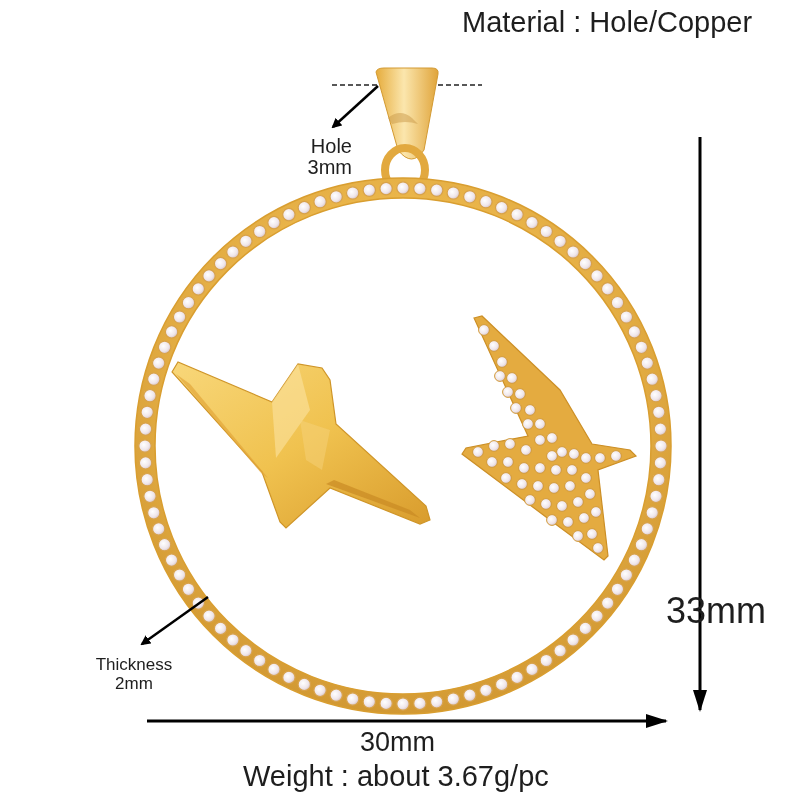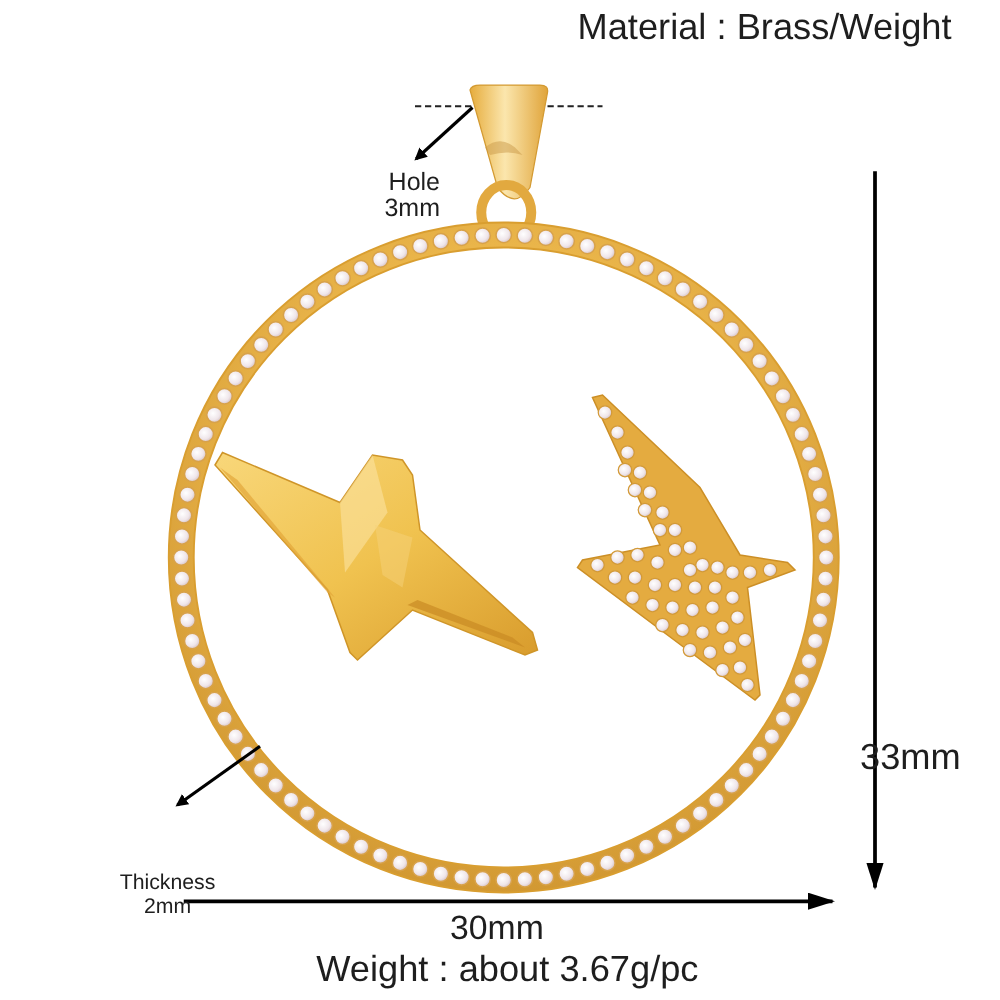--- a/index.html
+++ b/index.html
@@ -1,23 +1,23 @@
 <!DOCTYPE html>
 <html><head>
 <meta charset="utf-8">
 <style>
   html, body { margin: 0; padding: 0; background: #ffffff; }
   body { width: 800px; height: 800px; position: relative; overflow: hidden; font-family: "Liberation Sans", sans-serif; color: #222; }
   .txt { position: absolute; white-space: nowrap; color: #1e1e1e; }
   #material { left: 462px; top: 6px; font-size: 29px; }
   #hole { left: 294px; top: 136px; font-size: 20px; line-height: 21px; text-align: right; width: 58px; }
-  #thickness { left: 84px; top: 655px; font-size: 17px; line-height: 19px; text-align: center; width: 100px; margin-top: 41px; }
+  #thickness { left: 84px; top: 655px; font-size: 17px; line-height: 19px; text-align: center; width: 100px; }
   #width-label { left: 360px; top: 727px; font-size: 27px; width: 110px; text-align: left; }
-  #height-label { left: 688px; top: 590px; font-size: 29px; }
-  #weight { left: 253px; top: 760px; font-size: 29px; }
+  #height-label { left: 666px; top: 590px; font-size: 36px; }
+  #weight { left: 243px; top: 760px; font-size: 29px; }
   svg.art { position: absolute; left: 0; top: 0; }
 </style>
 </head>
 <body>
 
 <svg class="art" width="800" height="800" viewBox="0 0 800 800">
   <defs>
     <radialGradient id="goldGrad" cx="50%" cy="40%" r="70%">
       <stop offset="0%" stop-color="#fbe3a0"></stop>
       <stop offset="55%" stop-color="#eab54a"></stop>
@@ -225,21 +225,21 @@
 
   <line x1="208" y1="597" x2="142" y2="644" stroke="#000" stroke-width="2.5" marker-end="url(#arrowHead)"></line>
 
   <line x1="378" y1="86" x2="333" y2="127" stroke="#000" stroke-width="2.5" marker-end="url(#arrowHead)"></line>
 
   <line x1="147" y1="721" x2="666" y2="721" stroke="#000" stroke-width="3" marker-end="url(#arrowHeadBig)"></line>
 
   <line x1="700" y1="137" x2="700" y2="710" stroke="#000" stroke-width="3" marker-end="url(#arrowHeadBig)"></line>
 </svg>
 
-<div class="txt" id="material">Material : Brass/Weight</div>
+<div class="txt" id="material">Material : Hole/Copper</div>
 
 <div class="txt" id="hole">
   <div>Hole</div>
   <div>3mm</div>
 </div>
 
 <div class="txt" id="thickness">
   <div>Thickness</div>
   <div>2mm</div>
 </div>

